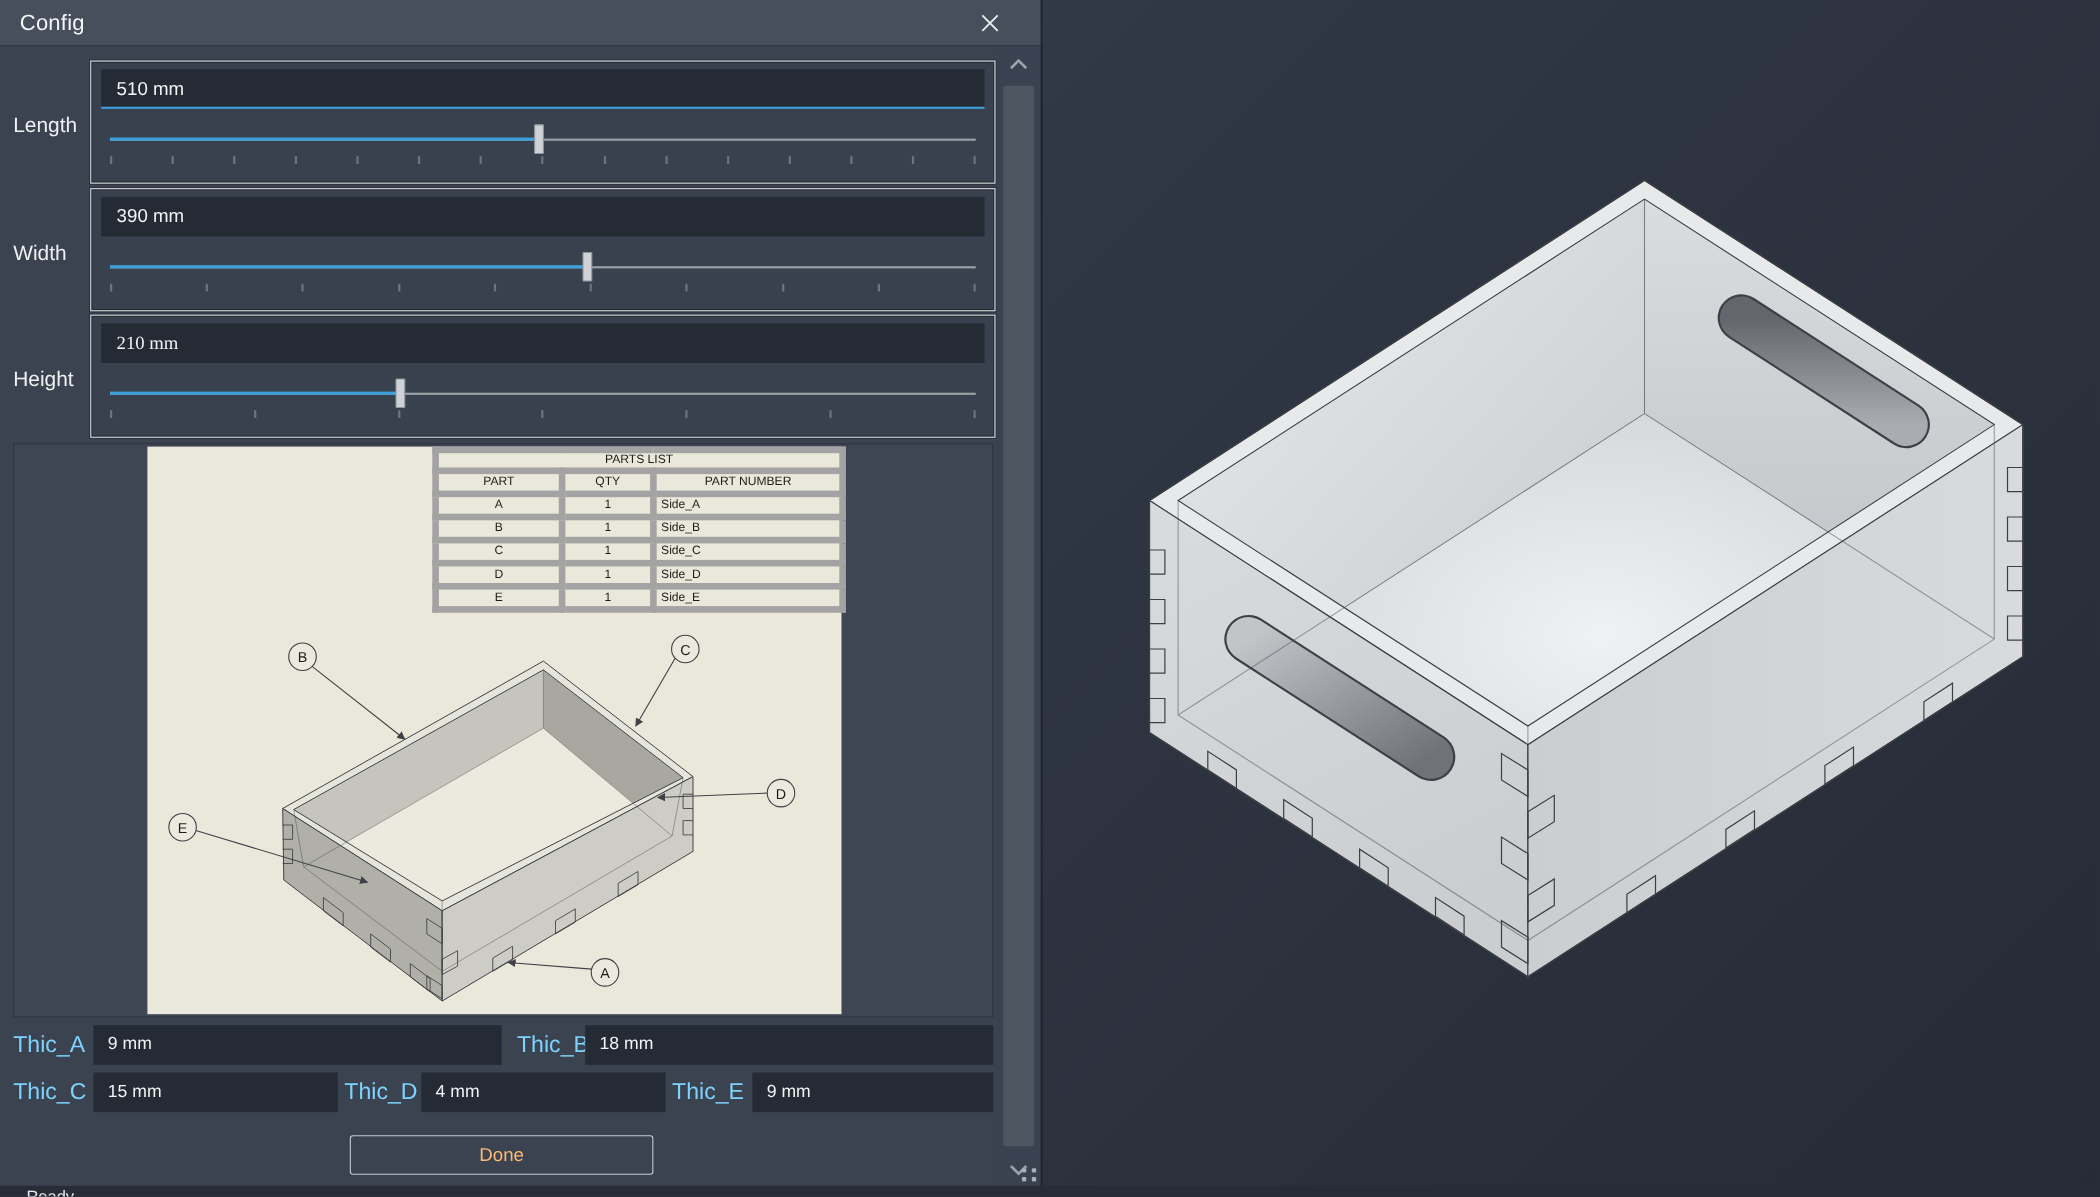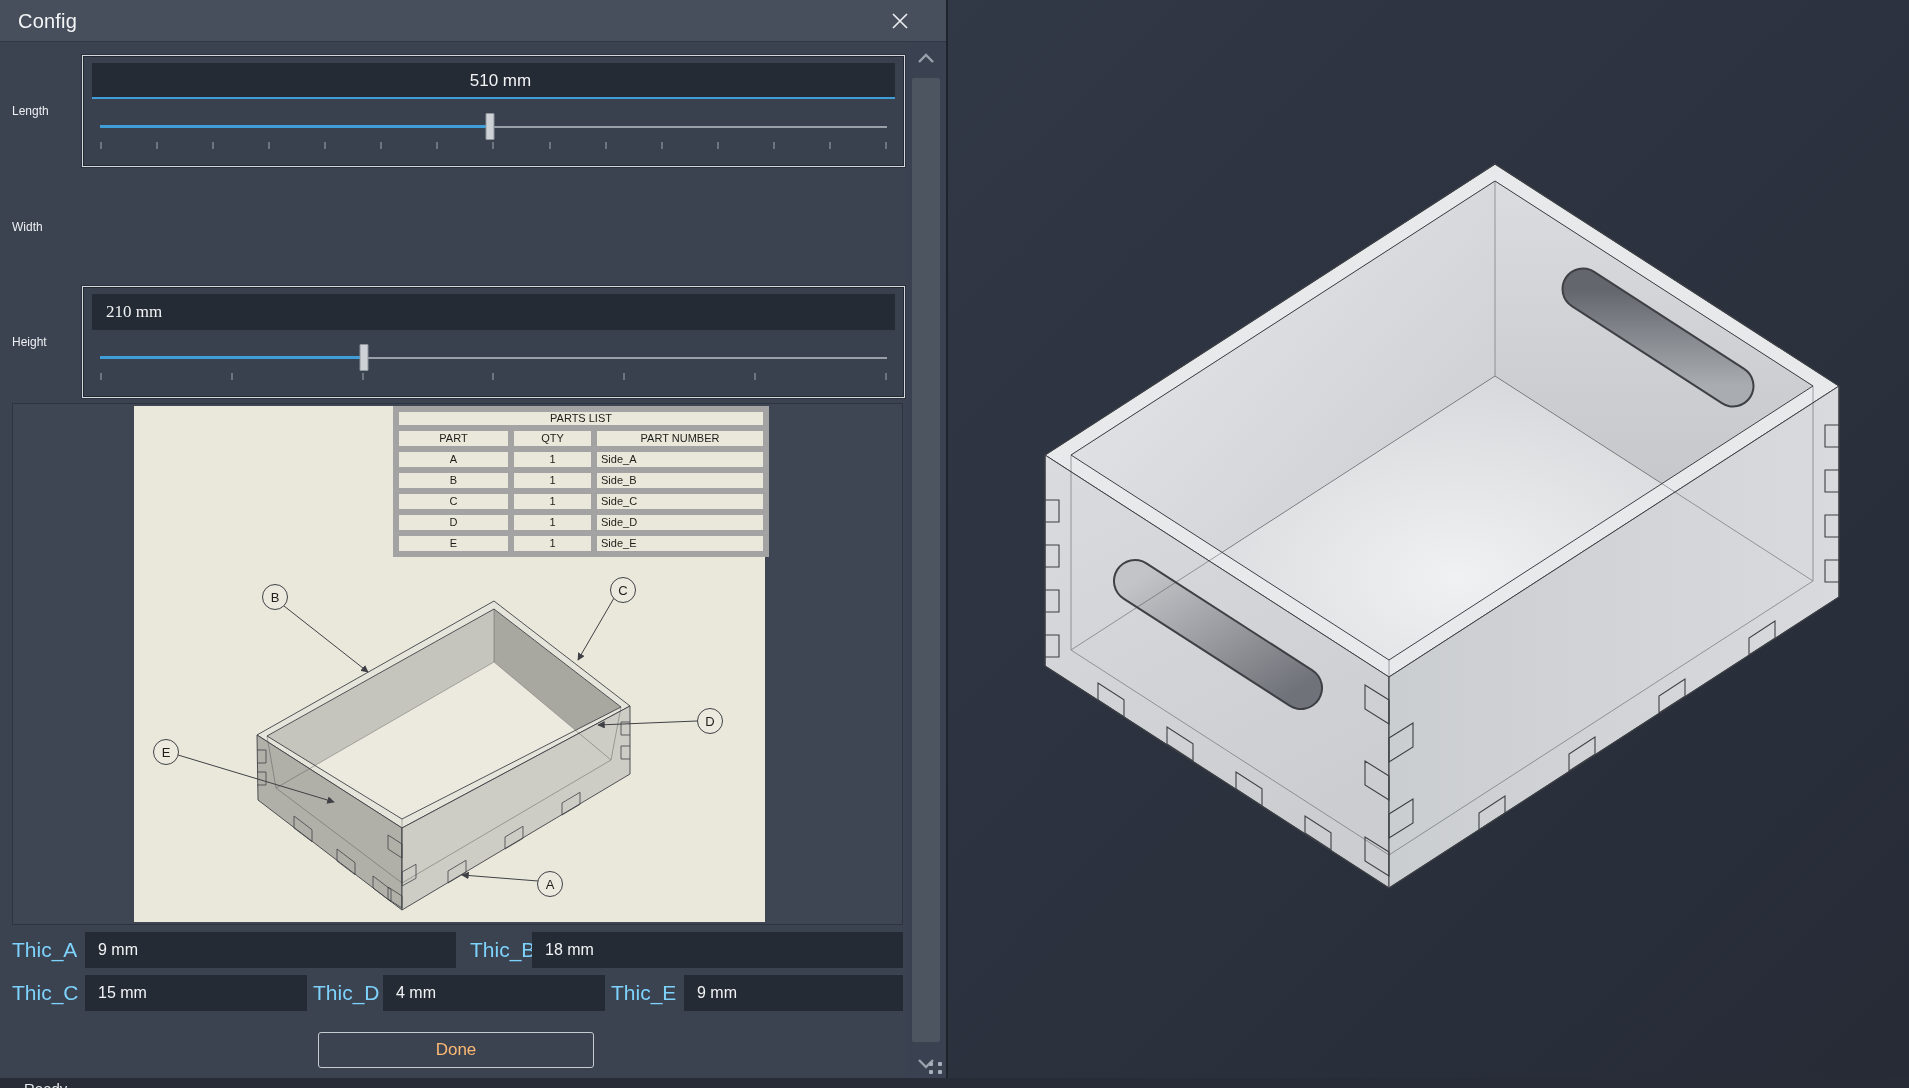--- a/index.html
+++ b/index.html
@@ -13,22 +13,22 @@
     border-bottom:1px solid #313845; }
   .titlebar .title { position:absolute; left:18px; top:0; line-height:42px; font-size:20px;
     color:#f4f5f7; letter-spacing:.2px; }
   .close-btn { position:absolute; left:884px; top:6px; width:32px; height:30px; cursor:pointer;
     display:flex; align-items:center; justify-content:center; background:transparent; border:none; }
 
   
   .group { position:absolute; left:82px; width:823px; height:112px;
     border:1px solid #d4d7dc; box-shadow: inset 0 0 0 1px rgba(16,21,30,.55), 0 0 0 1px rgba(16,21,30,.35);
     background:#3a414e; }
-  .g-length { top:55px;text-align:center; } .g-width { top:171px; } .g-height { top:286px;font-family:Liberation Serif, serif; }
-  .group-label { position:absolute; left:12px; width:66px; height:22px; color:#eef0f3; font-size:12px; }
+  .g-length { top:55px; } .g-width { top:171px; } .g-height { top:286px;font-family:Liberation Serif, serif; }
+  .group-label { position:absolute; left:12px; width:66px; height:22px; color:#eef0f3; font-size:19px; }
   .gl-length { top:104px; } .gl-width { top:220px; } .gl-height { top:335px; }
 
   .value-field { position:absolute; left:9px; right:9px; top:7px; height:36px; background:#252b35;
     color:#f2f3f5; font-size:17px; line-height:35px; padding-left:14px; }
   .value-field.focused { border-bottom:2px solid #3f9dd8; }
 
   .slider-zone { position:absolute; left:17px; right:17px; top:56px; height:30px; }
   .track-base { position:absolute; left:0; right:0; top:14px; height:2px; background:#9aa0a8; }
   .track-fill { position:absolute; left:0; top:13px; height:3px; background:#3f9dd8; }
   .thumb { position:absolute; top:1px; width:9px; height:27px; background:#ced2d7;
@@ -115,20 +115,40 @@
           <span class="tick"></span>
           <span class="tick"></span>
           <span class="tick"></span>
           <span class="tick"></span>
           <span class="tick"></span>
           <span class="tick"></span>
         </div>
     </div>
 
     <span class="group-label gl-width">Width</span>
+    <div class="group g-width">
+      <div class="value-field">390 mm</div>
+      <div class="slider-zone">
+        <div class="track-base"></div>
+        <div class="track-fill" style="width: 55.2%;"></div>
+        <div class="thumb" style="left: 55.2%;"></div>
+      </div>
+      <div class="ticks">
+          <span class="tick"></span>
+          <span class="tick"></span>
+          <span class="tick"></span>
+          <span class="tick"></span>
+          <span class="tick"></span>
+          <span class="tick"></span>
+          <span class="tick"></span>
+          <span class="tick"></span>
+          <span class="tick"></span>
+          <span class="tick"></span>
+        </div>
+    </div>
 
     <span class="group-label gl-height">Height</span>
     <div class="group g-height">
       <div class="value-field">210 mm</div>
       <div class="slider-zone">
         <div class="track-base"></div>
         <div class="track-fill" style="width: 33.5%;"></div>
         <div class="thumb" style="left: 33.5%;"></div>
       </div>
       <div class="ticks">

